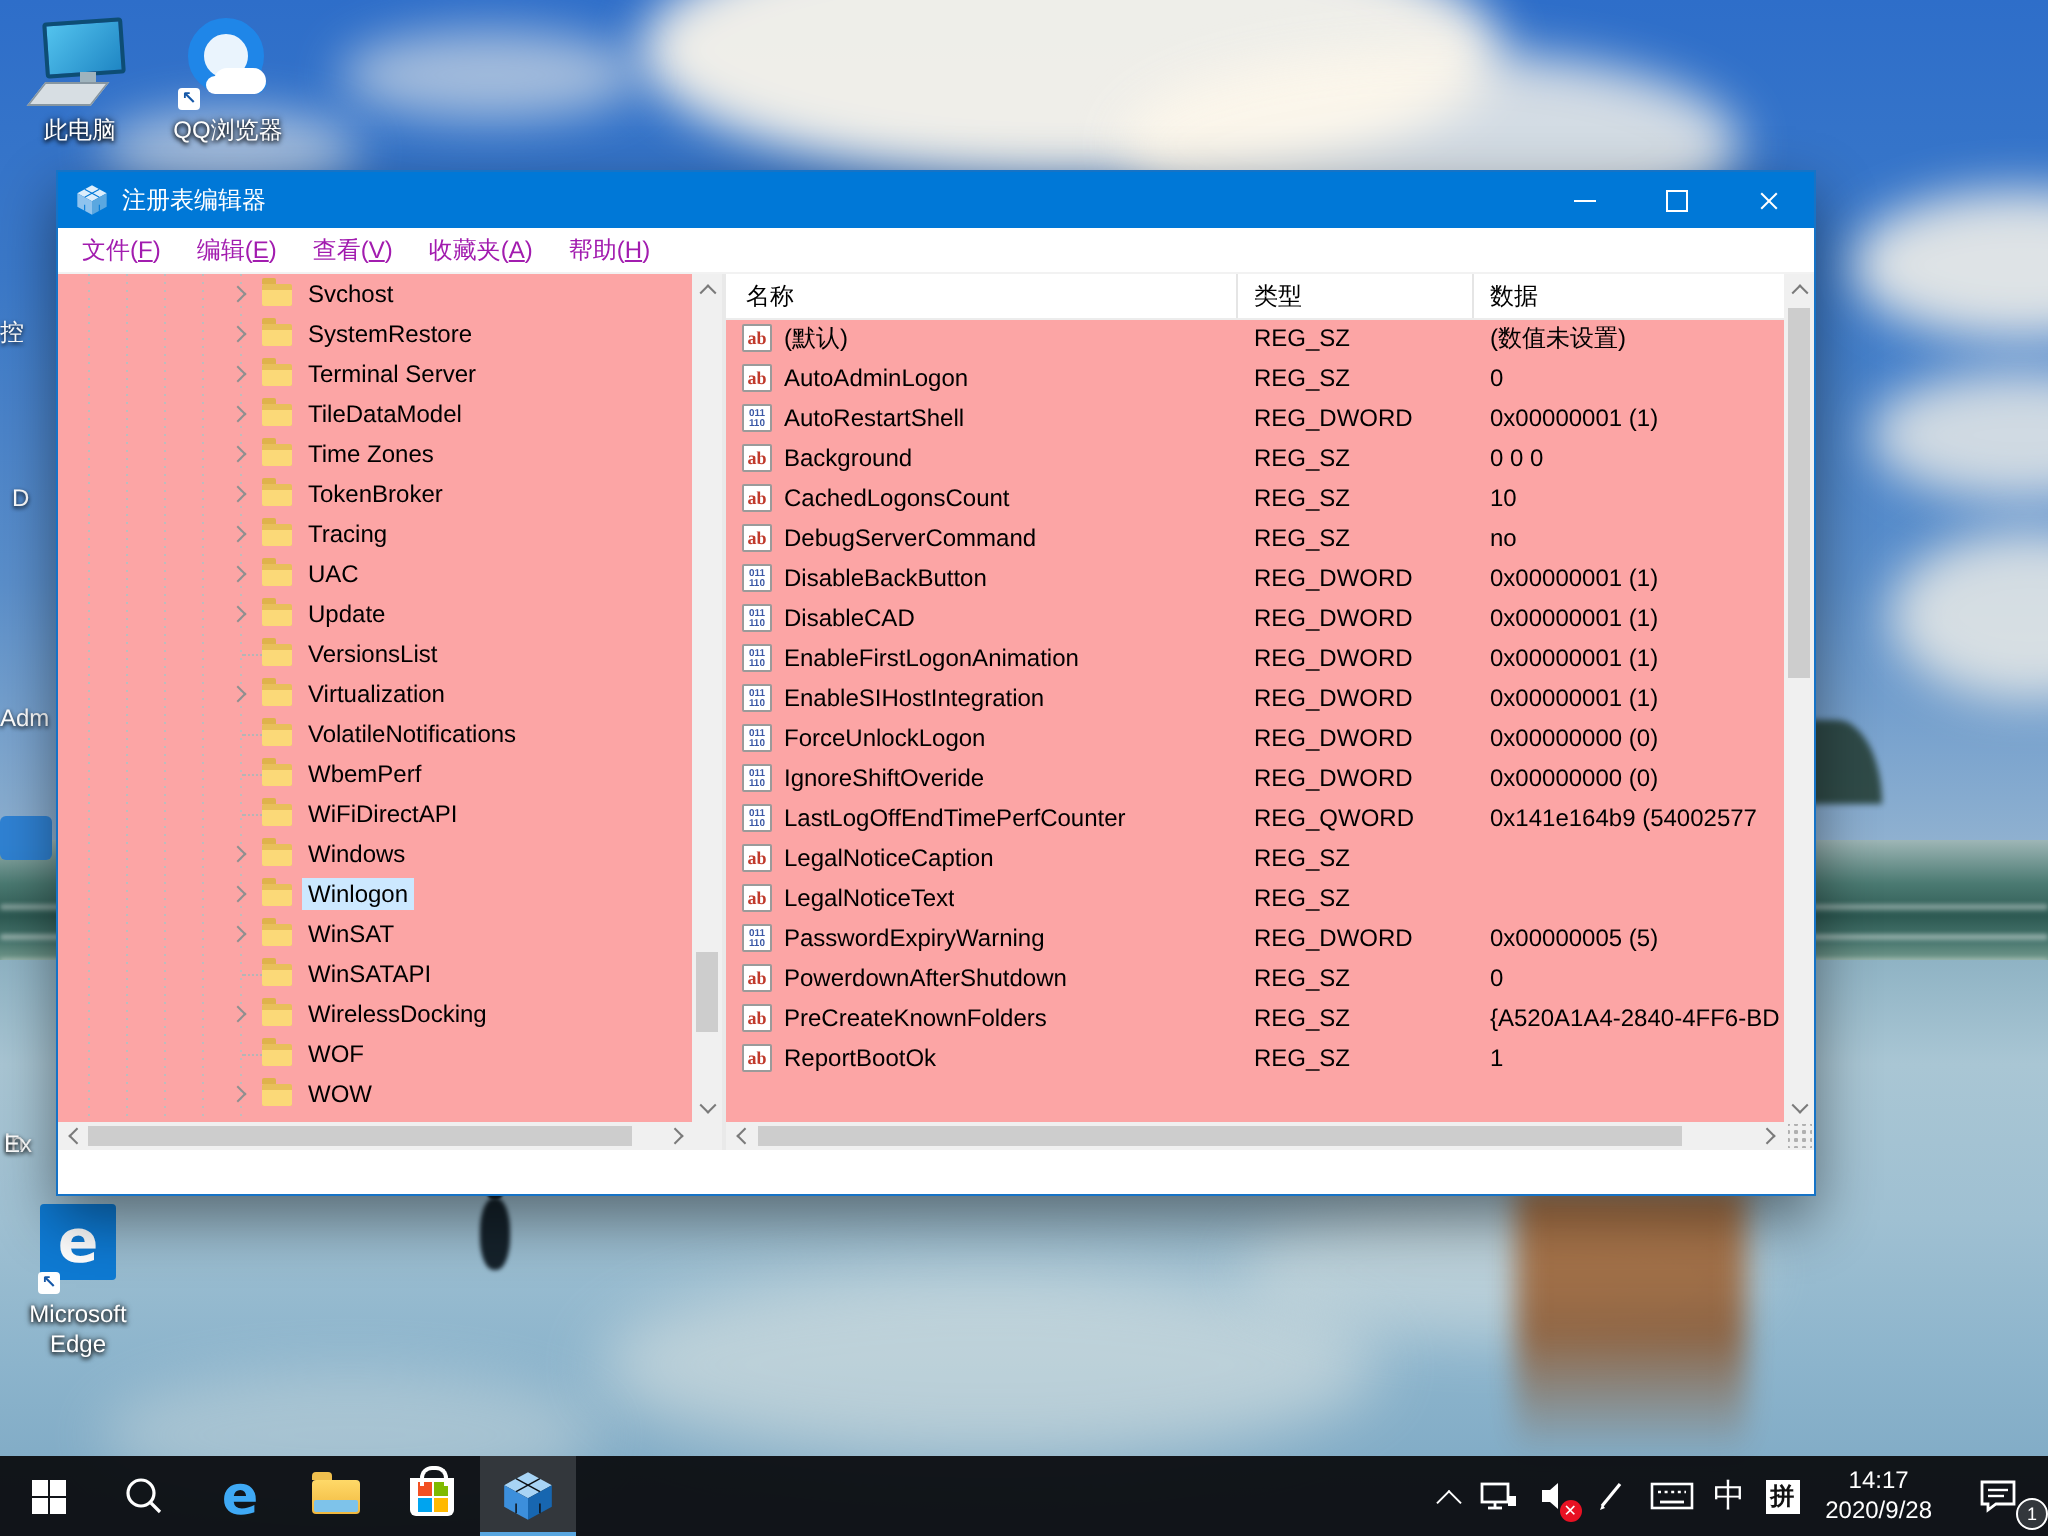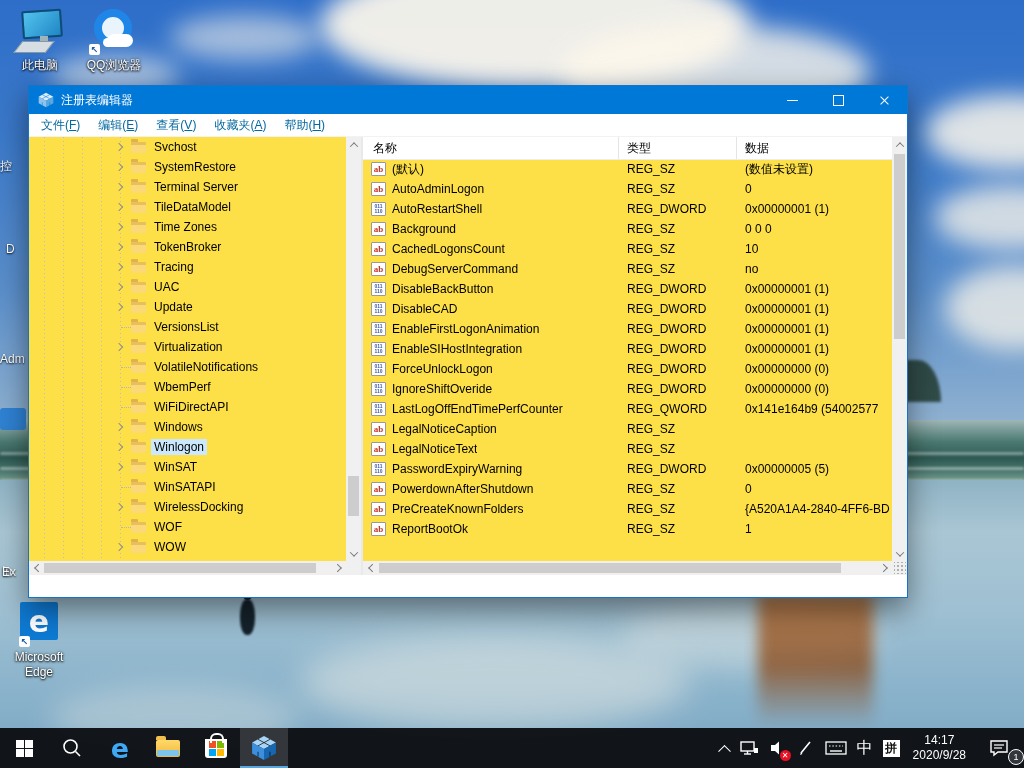--- a/index.html
+++ b/index.html
@@ -44,24 +44,24 @@
   .tb-title{font-size:12px;}
   .tb-controls{margin-left:auto;display:flex;height:100%;}
   .tb-btn{width:46px;height:100%;display:flex;align-items:center;justify-content:center;position:relative;}
   .glyph-min{width:11px;height:1px;background:#fff;}
   .glyph-max{width:9px;height:9px;border:1px solid #fff;}
   .glyph-x{position:relative;width:11px;height:11px;}
   .glyph-x::before,.glyph-x::after{content:"";position:absolute;left:5px;top:0;width:1px;height:11px;background:#fff;}
   .glyph-x::before{transform:rotate(45deg);} .glyph-x::after{transform:rotate(-45deg);}
 
   .menubar{height:22px;display:flex;align-items:center;padding-left:3px;background:#fff;border-bottom:1px solid #f2f2f2;}
-  .menu-item{padding:0 9px;color:#0369a1;}
+  .menu-item{padding:0 9px;color:#a21caf;}
   .addressbar{height:23px;display:flex;align-items:center;padding-left:7px;border-bottom:1px solid #d4d4d4;color:#000;white-space:nowrap;overflow:hidden;}
 
-  .wbody{position:relative;height:438px;display:flex;background:#fde047;}
+  .wbody{position:relative;height:438px;display:flex;background:#fca5a5;}
 
   
   .tree-pane{position:relative;width:332px;height:100%;flex:0 0 auto;}
   .tree-view{position:absolute;left:0;top:0;right:15px;bottom:14px;overflow:hidden;}
   .tree-guides{position:absolute;left:0;top:0;bottom:0;width:130px;background-repeat:no-repeat;
     background-image:
       repeating-linear-gradient(to bottom,#bdbdbd 0 1px,transparent 1px 4px),
       repeating-linear-gradient(to bottom,#bdbdbd 0 1px,transparent 1px 4px),
       repeating-linear-gradient(to bottom,#bdbdbd 0 1px,transparent 1px 4px),
       repeating-linear-gradient(to bottom,#bdbdbd 0 1px,transparent 1px 4px),

